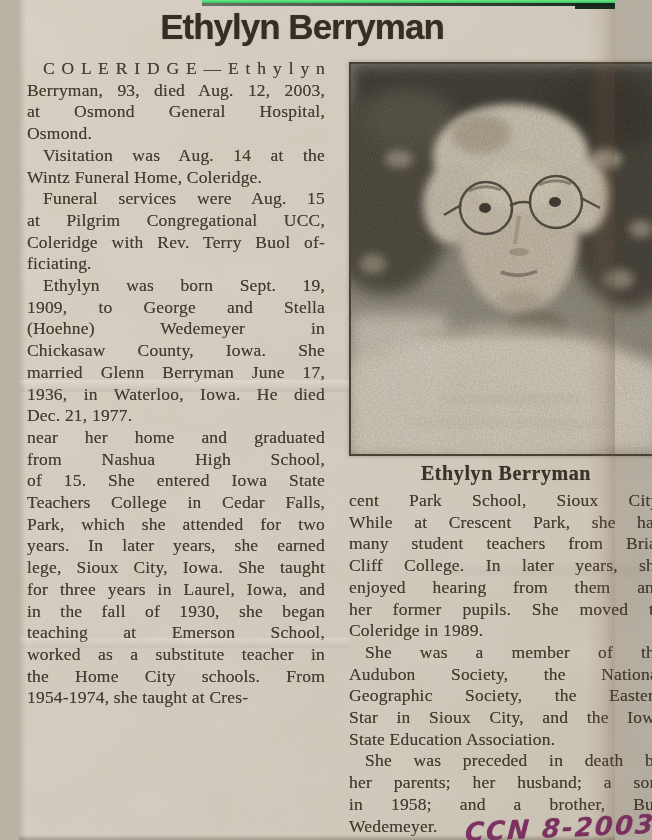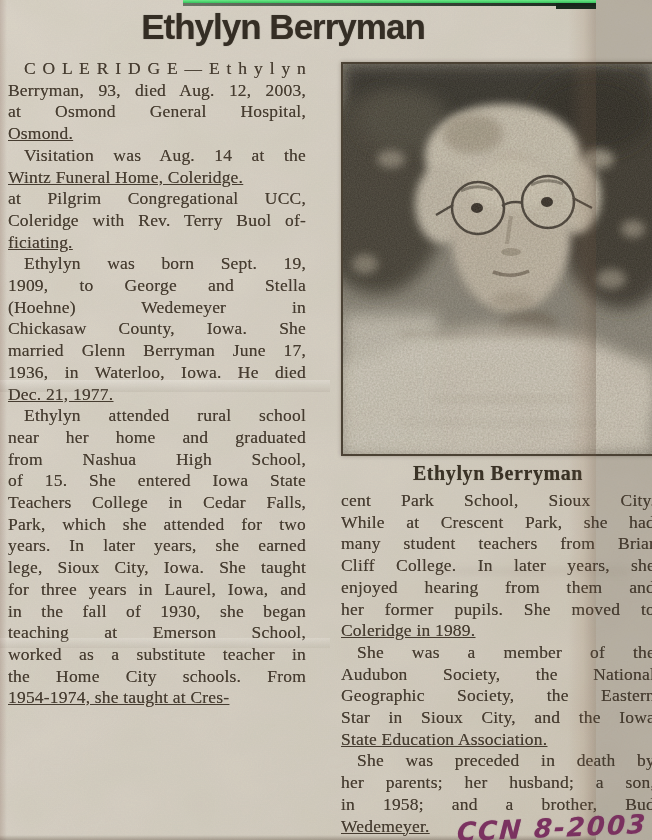--- a/index.html
+++ b/index.html
@@ -2,49 +2,50 @@
 <html><head>
 <meta charset="utf-8">
 <style>
   html,body{margin:0;padding:0;}
   body{width:652px;height:840px;overflow:hidden;background:#b9b2a5;}
   .page{
     position:relative;width:596px;height:840px;
     background:linear-gradient(115deg,#dcd6ca 0%,#d8d2c6 40%,#d5cfc2 70%,#cfc7b8 100%);
     font-family:"Liberation Serif", serif;
     color:#473d31;
+    margin-left:19px;
   }
   
   .scan-strip{position:absolute;top:0;left:183px;right:0;height:3px;
     background:linear-gradient(to bottom,#6df08c,#39c75f);z-index:5;}
   .scan-strip-dark{position:absolute;top:3px;left:183px;right:0;height:3px;
     background:linear-gradient(to right,rgba(20,40,24,.55),#17271b);z-index:5;}
   .scan-strip-dark2{position:absolute;top:0;left:556px;right:0;height:7px;
     background:#1b2d20;border-top:2px solid #58e57a;z-index:4;}
 
   .title{
     margin:0;padding:9px 30px 0 0;height:47px;
     text-align:center;
     font-family:"Liberation Sans", sans-serif;
     font-weight:700;font-size:35px;line-height:1.05;letter-spacing:-1px;
     color:#352e25;text-shadow:0 0 1px rgba(53,46,37,.55);
   }
-  .columns{display:flex;gap:35px;padding:0 8px;margin-top:2px;}
+  .columns{display:flex;gap:24px;padding:0 8px;margin-top:2px;}
   .col{position:relative;}
   .col.left{flex:0 0 298px;width:298px;}
   .col.right{flex:0 0 314px;width:314px;}
 
   .para{margin:0;}
   .line{
     font-size:17.5px;line-height:21.7px;letter-spacing:.2px;
     text-align:justify;text-align-last:justify;
     text-shadow:0 0 .6px rgba(70,58,45,.65);
     white-space:normal;
   }
-  .line.last{text-align-last:auto;text-decoration:underline;}
+  .line.last{text-align-last:auto;}
   .line.first{text-indent:16px;}
 
   .photo-frame{
     margin-top:4px;width:310px;height:390px;
     border:2px solid #4c4335;background:#8d887b;
     box-shadow:0 0 4px rgba(60,50,40,.35);
   }
   .photo-frame svg{display:block;width:100%;height:100%;}
   .caption{
     margin-top:5px;height:26px;line-height:24px;text-align:center;
@@ -94,35 +95,35 @@
           <div class="line first">C O L E R I D G E — E t h y l y n</div>
           <div class="line">Berryman, 93, died Aug. 12, 2003,</div>
           <div class="line">at Osmond General Hospital,</div>
           <div class="line last">Osmond.</div>
         </div>
         <div class="para">
           <div class="line first">Visitation was Aug. 14 at the</div>
           <div class="line last">Wintz Funeral Home, Coleridge.</div>
         </div>
         <div class="para">
+          <div class="line first">Funeral services were Aug. 15</div>
           <div class="line">at Pilgrim Congregational UCC,</div>
           <div class="line">Coleridge with Rev. Terry Buol of-</div>
           <div class="line last">ficiating.</div>
         </div>
         <div class="para">
           <div class="line first">Ethylyn was born Sept. 19,</div>
           <div class="line">1909, to George and Stella</div>
           <div class="line">(Hoehne) Wedemeyer in</div>
           <div class="line">Chickasaw County, Iowa. She</div>
           <div class="line">married Glenn Berryman June 17,</div>
           <div class="line">1936, in Waterloo, Iowa. He died</div>
           <div class="line last">Dec. 21, 1977.</div>
         </div>
         <div class="para">
-          <div class="line first">Ethylyn attended rural school</div>
           <div class="line">near her home and graduated</div>
           <div class="line">from Nashua High School,</div>
           <div class="line">of 15. She entered Iowa State</div>
           <div class="line">Teachers College in Cedar Falls,</div>
           <div class="line">Park, which she attended for two</div>
           <div class="line">years. In later years, she earned</div>
           <div class="line">lege, Sioux City, Iowa. She taught</div>
           <div class="line">for three years in Laurel, Iowa, and</div>
           <div class="line">in the fall of 1930, she began</div>
           <div class="line">teaching at Emerson School,</div>

